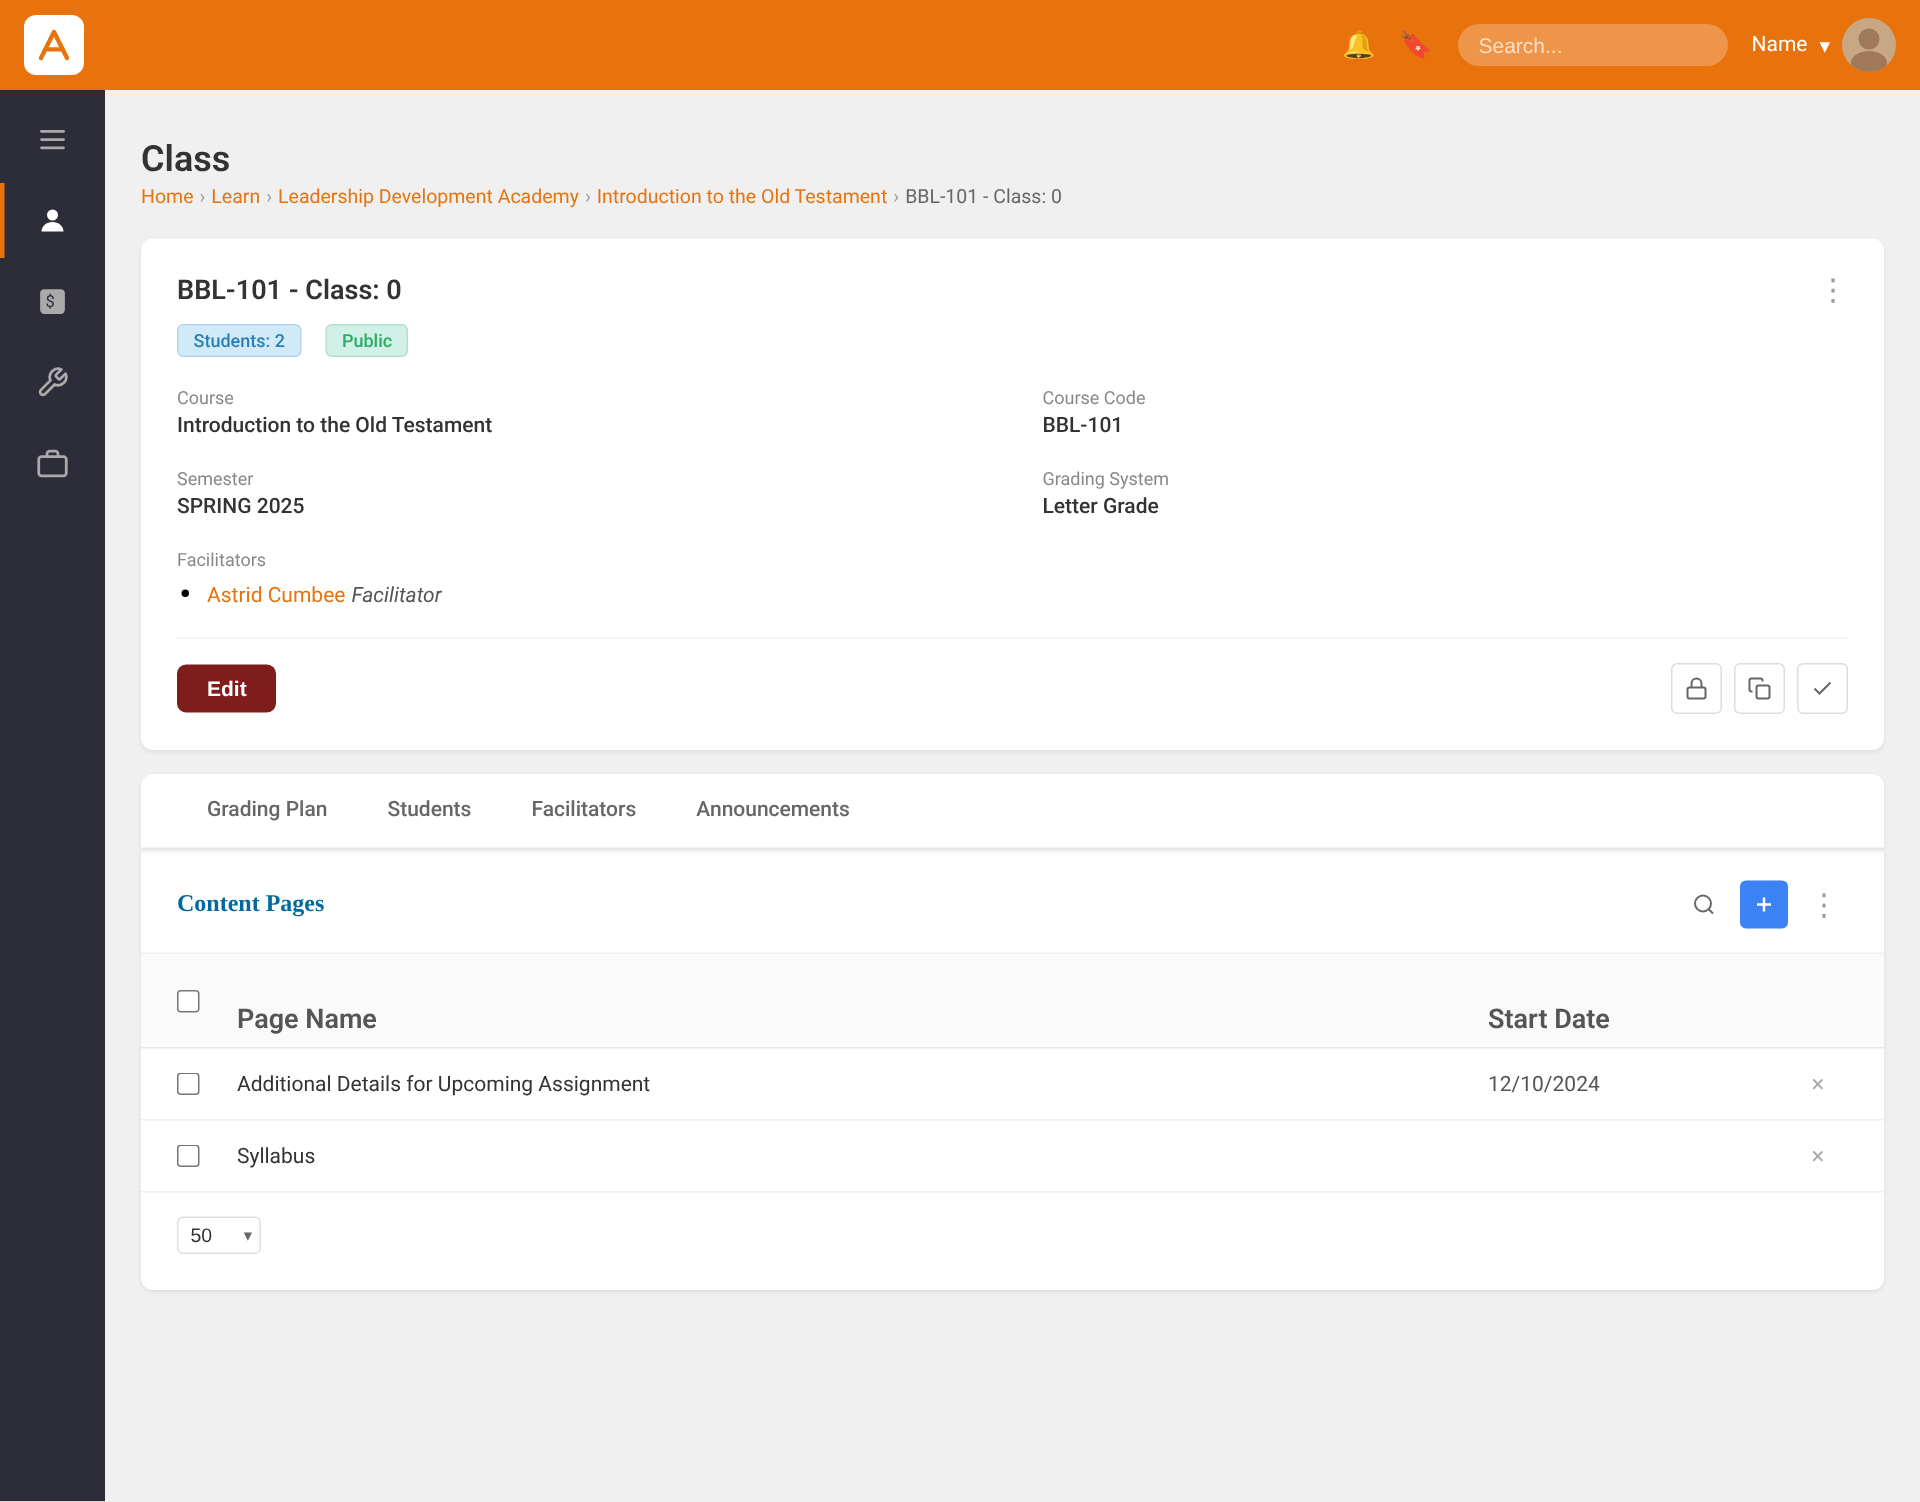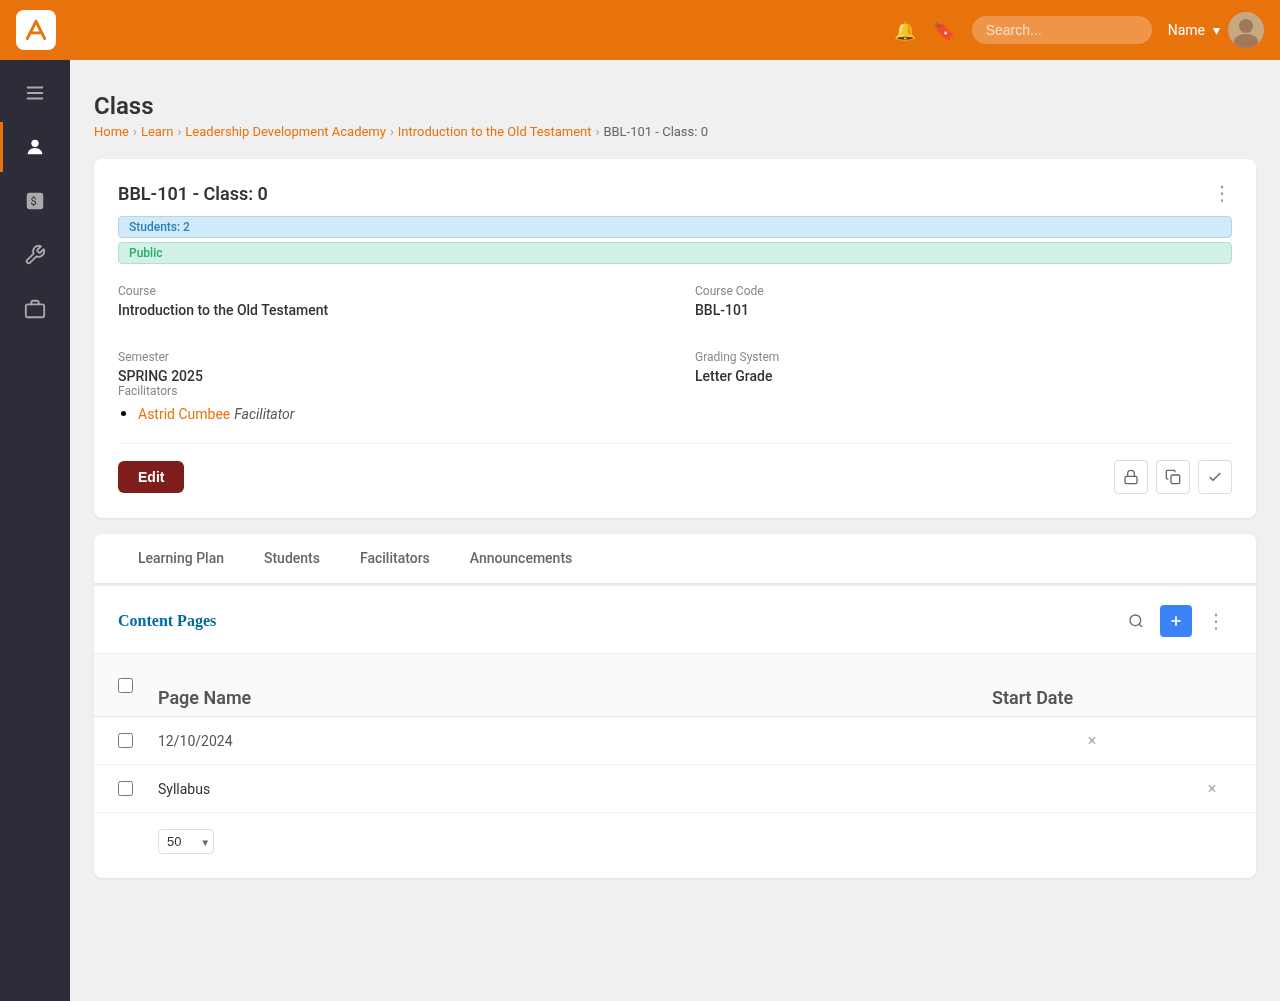--- a/index.html
+++ b/index.html
@@ -122,35 +122,36 @@
       margin-bottom: 12px;
     }
     .card-title {
       font-size: 18px;
       font-weight: 600;
       color: #333;
     }
     .three-dot { color: #999; font-size: 20px; cursor: pointer; line-height: 1; }
 
     
-    .badges { display: flex; gap: 4px; margin-bottom: 20px; flex-direction: column; }
+    .badges { display: flex; gap: 16px; margin-bottom: 20px; }
     .badge {
       padding: 3px 10px;
       border-radius: 4px;
       font-size: 12px;
       font-weight: 500;
     }
     .badge-blue { background: #d0eaf8; color: #2980b9; border: 1px solid #b3d4f0; }
     .badge-teal { background: #d0f0e8; color: #27ae60; border: 1px solid #b3e0cc; }
 
     
     .info-grid {
       display: grid;
       grid-template-columns: 1fr 1fr;
-      gap: 32px 40px;
+      gap: 20px 40px;
+      margin-bottom: 20px;
     }
     .info-label {
       font-size: 12px;
       color: #888;
       margin-bottom: 4px;
     }
     .info-value {
       font-size: 14px;
       color: #333;
       font-weight: 500;
@@ -303,21 +304,20 @@
       cursor: pointer;
       font-size: 16px;
       display: flex; align-items: center; justify-content: center;
     }
 
     
     .pagination-area {
       padding: 16px 24px 8px;
       display: flex;
       align-items: flex-end;
-      margin-left: 40px;
     }
     select.per-page {
       border: 1px solid #ddd;
       border-radius: 4px;
       padding: 4px 24px 4px 8px;
       font-size: 13px;
       color: #333;
       background: white;
       cursor: pointer;
       appearance: none;
@@ -480,21 +480,21 @@
                 <polyline points="20 6 9 17 4 12"></polyline>
               </svg>
           </div>
         </div>
       </div>
     </div>
 
     <div>
       <div class="tabs-container">
         <div class="tabs">
-          <div class="tab">Learning Plan</div>
+          <div class="tab">Grading Plan</div>
           <div class="tab">Students</div>
           <div class="tab">Facilitators</div>
           <div class="tab">Announcements</div>
         </div>
       </div>
 
       <div class="content-panel">
         <div class="content-panel-header">
           <div class="content-panel-title">Content Pages</div>
           <div class="panel-actions">
@@ -520,20 +520,21 @@
           </div>
           <div class="table-header-cell">Page Name</div>
           <div class="table-header-cell">Start Date</div>
           <div></div>
         </div>
 
         <div class="table-row">
           <div class="checkbox-cell">
             <input type="checkbox" style="">
           </div>
+          <div class="table-cell link">Additional Details for Upcoming Assignment</div>
           <div class="table-cell date">12/10/2024</div>
           <div class="remove-btn">×</div>
         </div>
 
         <div class="table-row">
           <div class="checkbox-cell">
             <input type="checkbox" style="">
           </div>
           <div class="table-cell link">Syllabus</div>
           <div class="table-cell date"></div>

